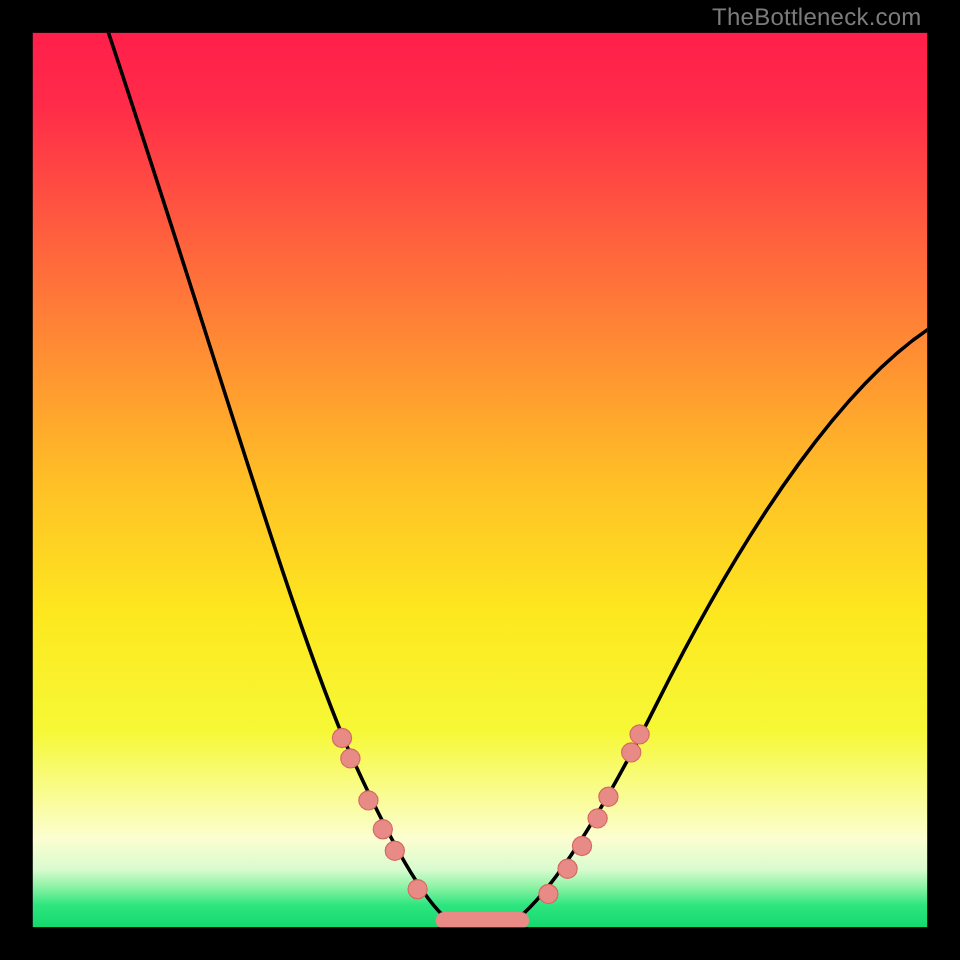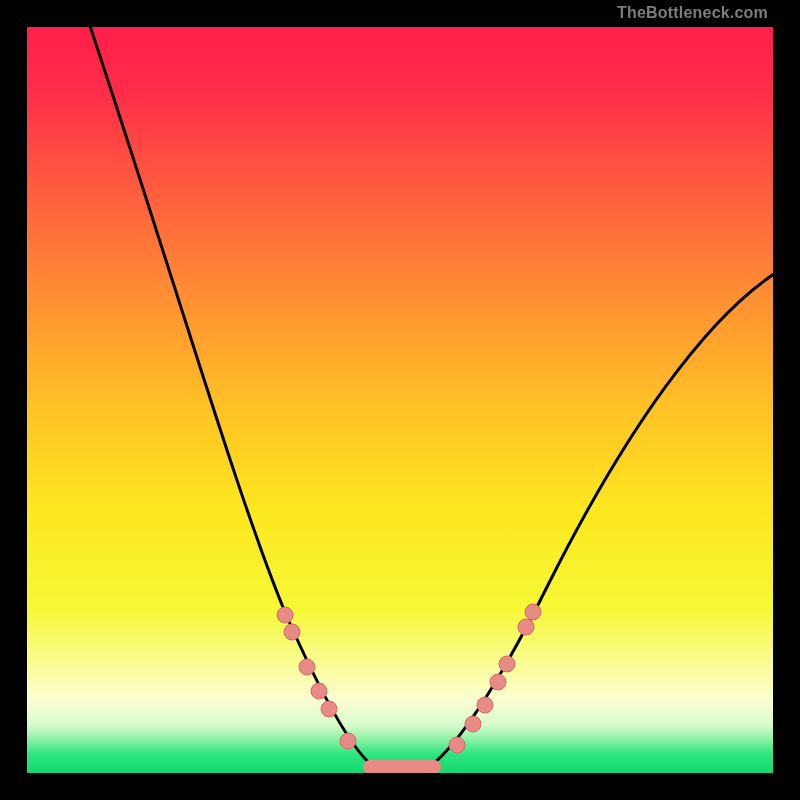--- a/index.html
+++ b/index.html
@@ -30,24 +30,24 @@
     position: absolute;
     left: 0;
     top: 0;
     width: 100%;
     height: 100%;
   }
   .watermark {
     position: absolute;
     top: 4px;
     right: 32px;
-    font-size: 16px;
+    font-size: 20px;
     color: #7c7c7c;
     letter-spacing: 0.2px;
-    font-weight: 700;
+    font-weight: 400;
   }
 </style>
 </head>
 <body>
 
 <div class="frame">
   <svg class="gradient" viewBox="0 0 746 746" preserveAspectRatio="none">
     <defs>
       <linearGradient id="bg-grad" x1="0" y1="0" x2="0" y2="1">
           <stop offset="0%" stop-color="#ff1f4b"></stop>

